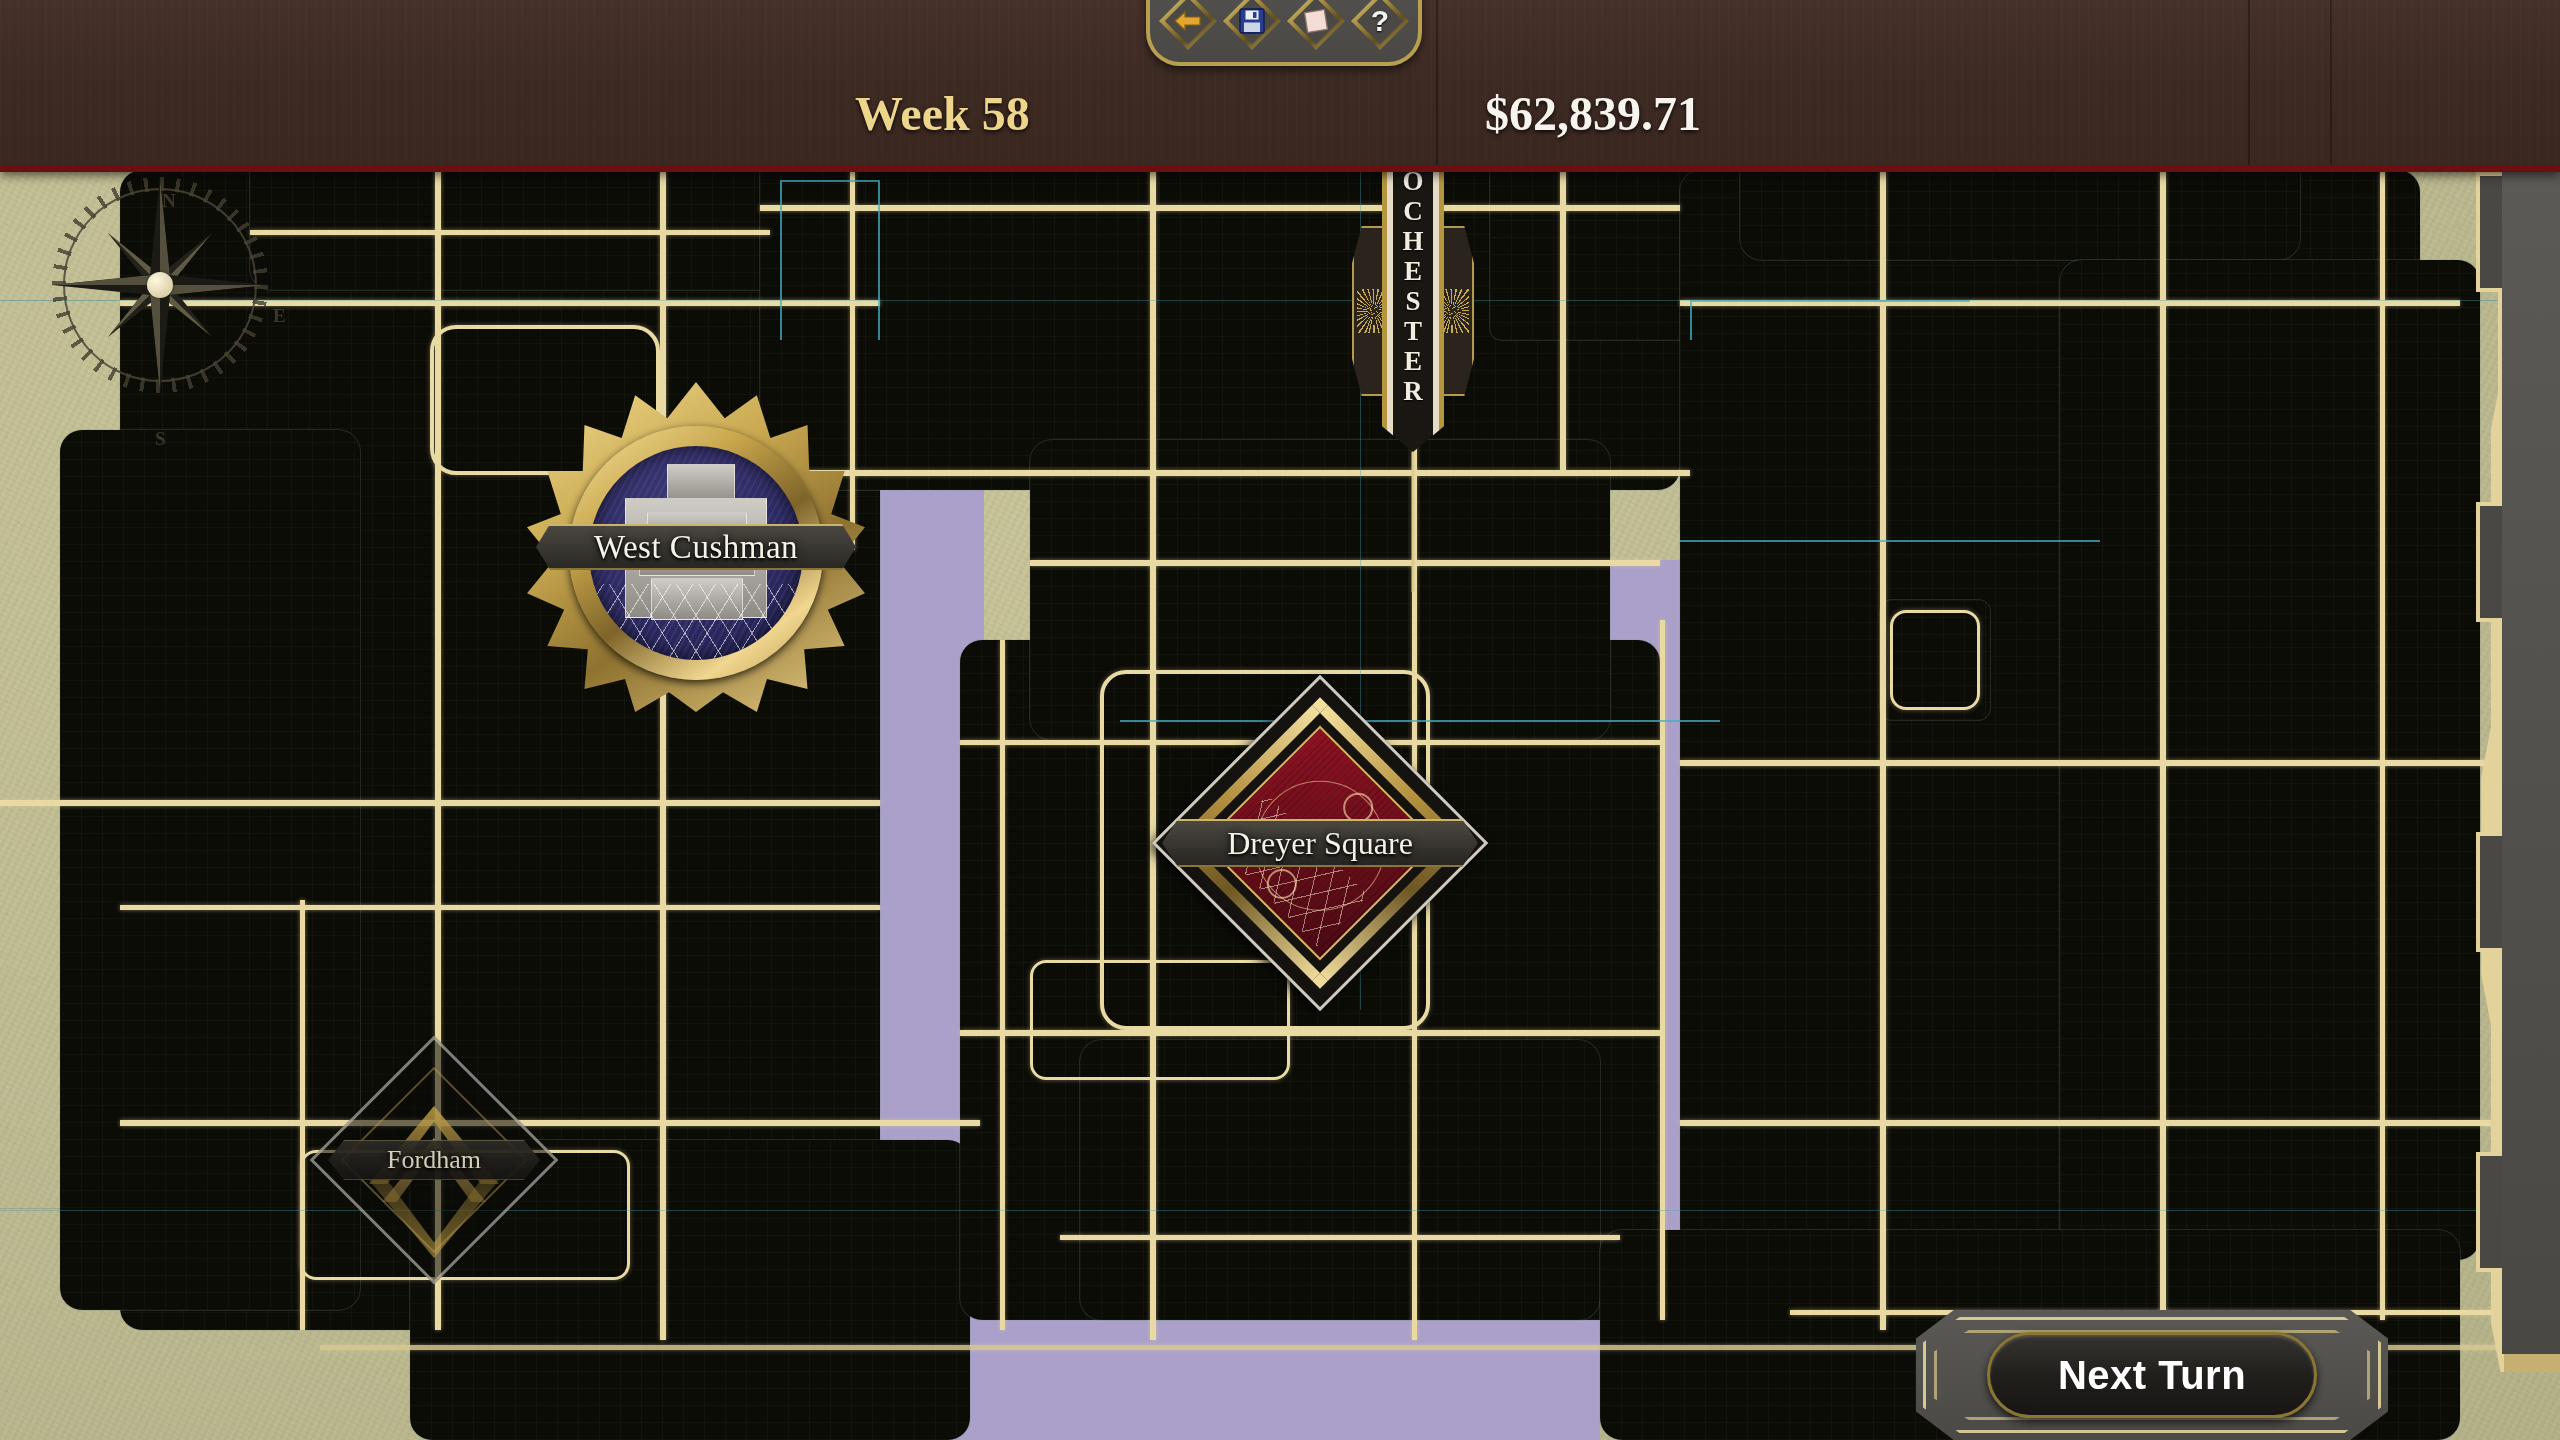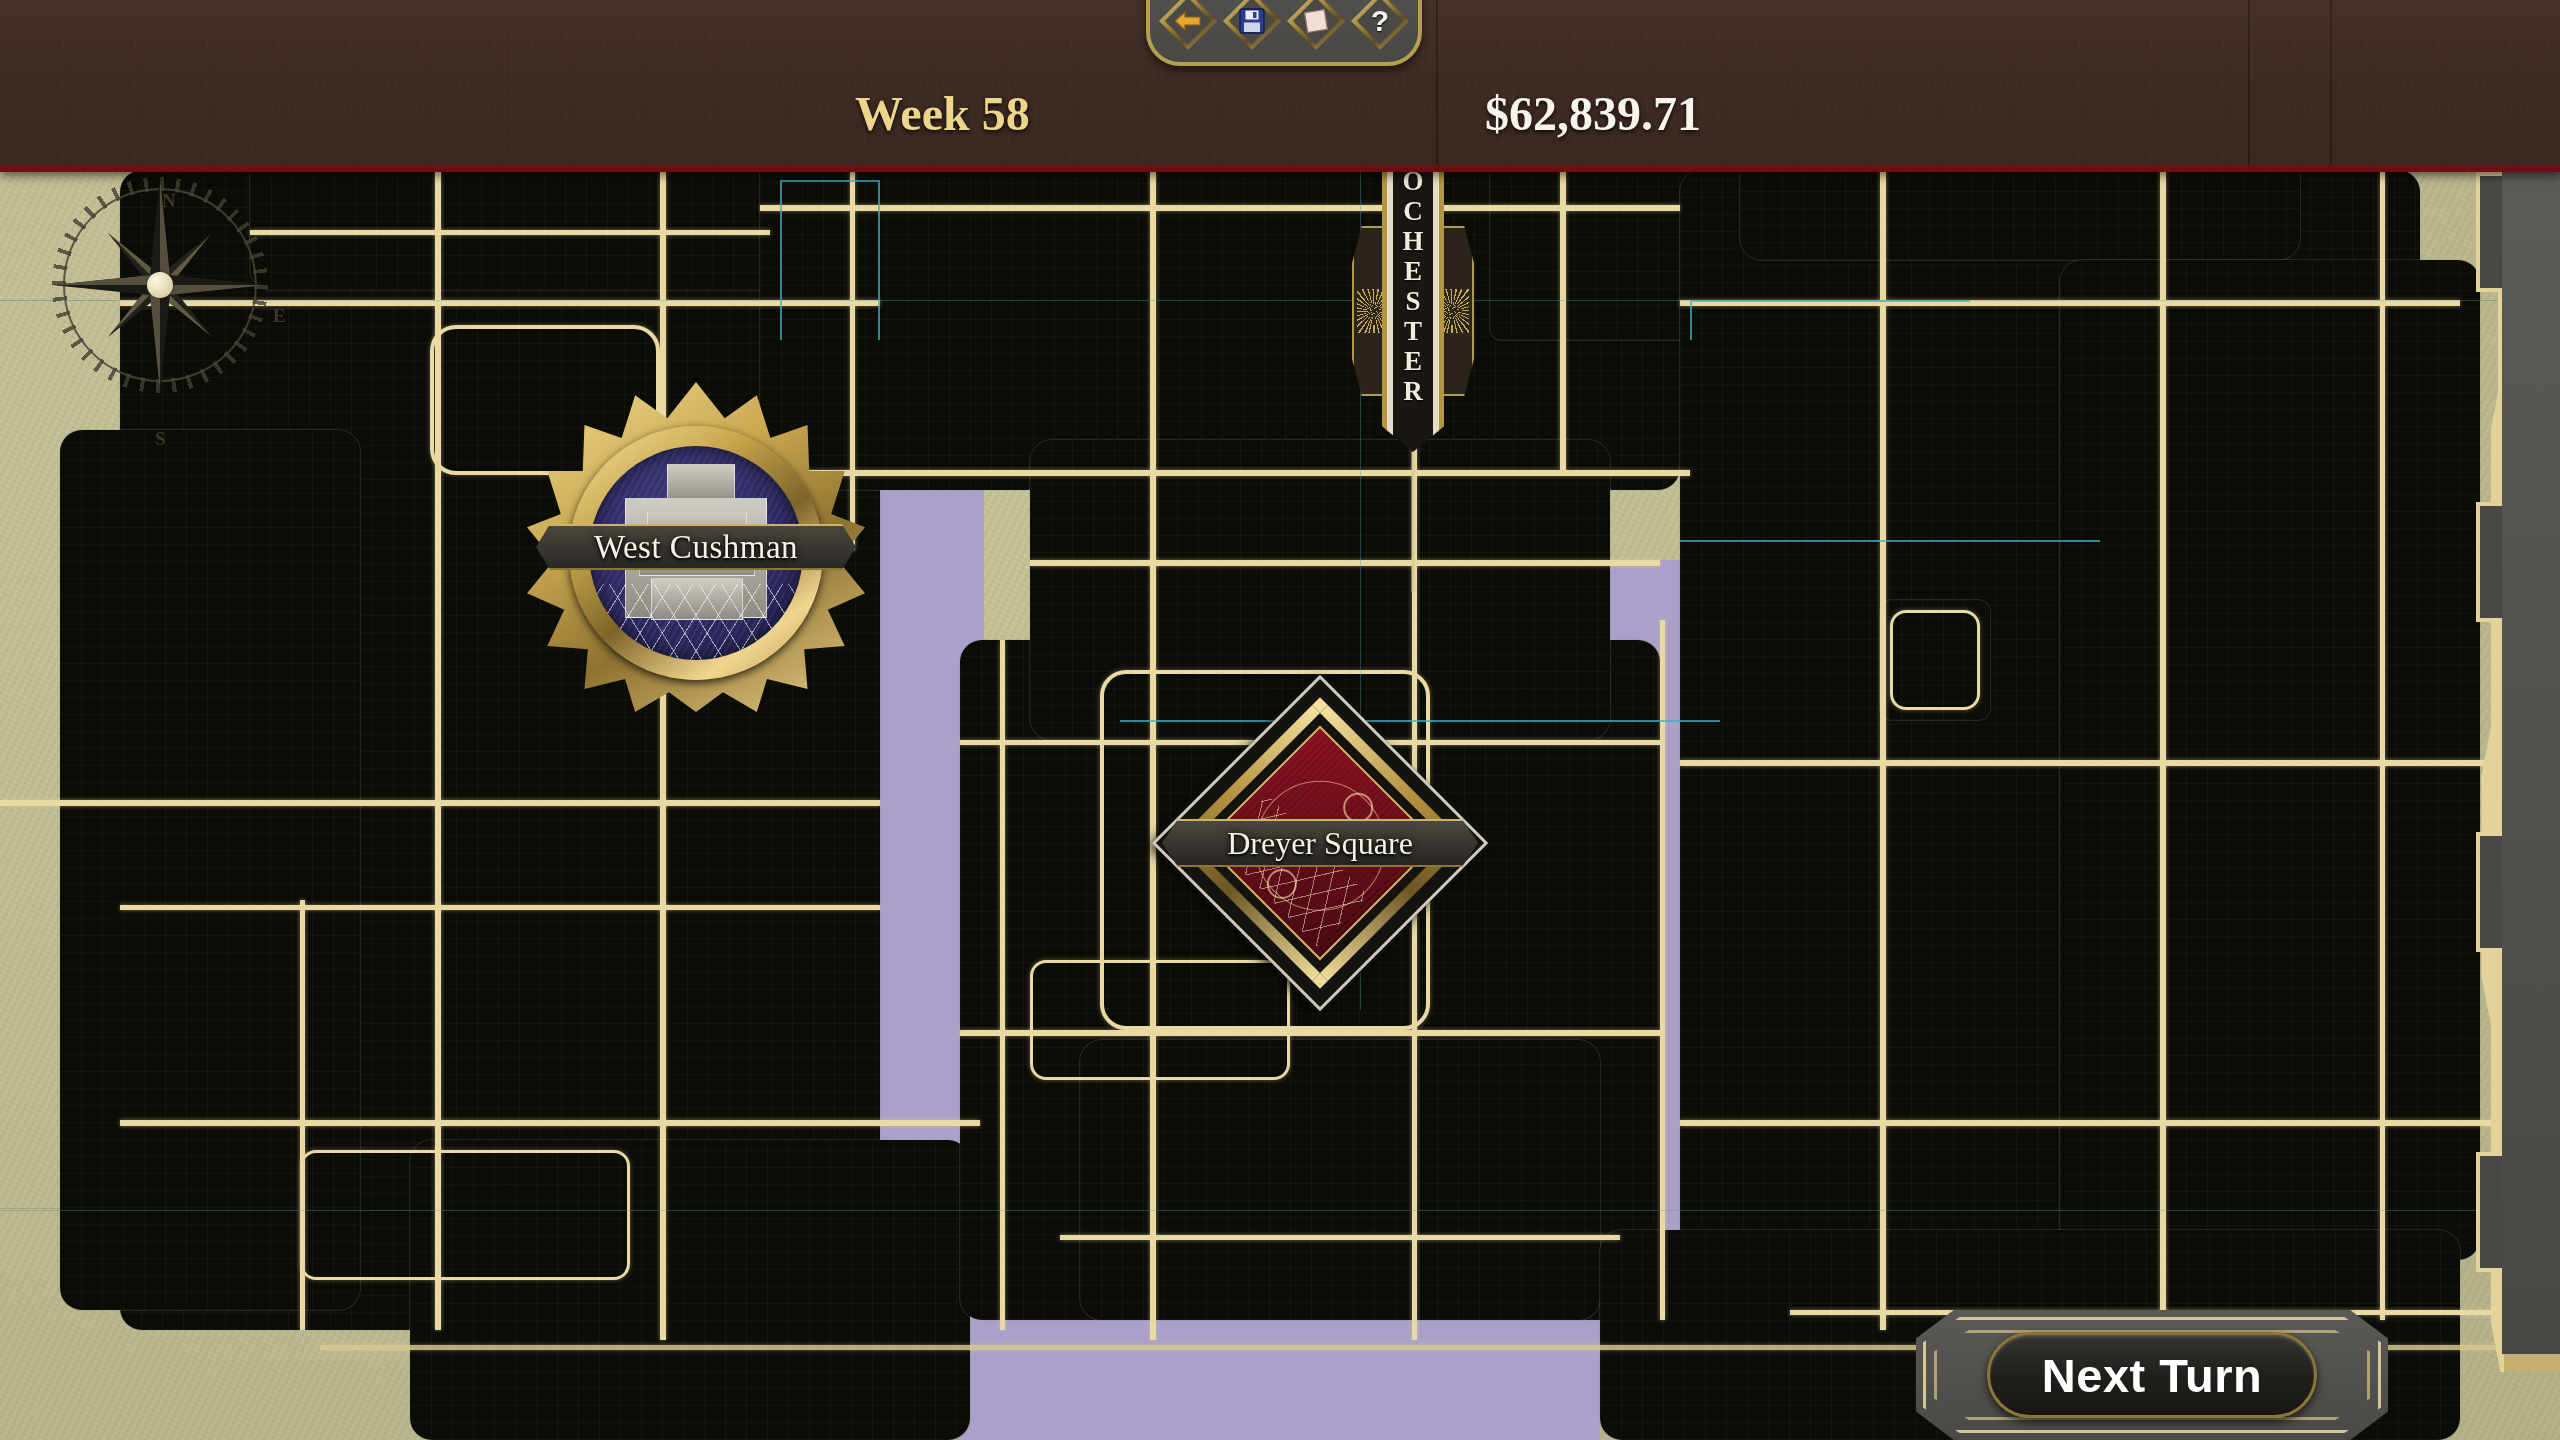--- a/index.html
+++ b/index.html
@@ -247,21 +247,21 @@
     opacity:.9; }
   #nextturn-panel .trim2{ position:absolute; inset:20px 18px; border:3px solid #cdbd84;
     clip-path:polygon(8% 0,92% 0,100% 24%,100% 76%,92% 100%,8% 100%,0 76%,0 24%);
     opacity:.75; }
   #next-turn-btn{
     position:absolute; left:50%; top:50%; transform:translate(-50%,-50%);
     width:330px; height:86px; border-radius:43px;
     background:linear-gradient(180deg,#35332f 0%,#201f1c 50%,#171614 100%);
     border:3px solid #8a7633;
     display:flex; align-items:center; justify-content:center;
-    color:#ffffff; font-family:"Liberation Sans",sans-serif; font-weight:700; font-size:47px;
+    color:#ffffff; font-family:"Liberation Sans",sans-serif; font-weight:700; font-size:40px;
     letter-spacing:.5px; cursor:pointer;
     box-shadow:inset 0 2px 3px rgba(255,255,255,.16), 0 4px 9px rgba(0,0,0,.7);
   }
 </style>
 </head>
 <body>
 
 <div id="game">
 
   <div id="map">
@@ -428,20 +428,36 @@
         <div class="dot" style="left:68px;top:14px;"></div>
         <div class="dot" style="left:68px;top:122px;"></div>
         <div class="web"></div>
       </div>
       <div class="mk-banner">
         <span>Dreyer Square</span>
       </div>
     </div>
 
 
+    <div class="marker" id="mk-fordham">
+      <div class="d-out"></div>
+      <div class="d-in"></div>
+      <div class="chev" style="top:96px;width:130px;height:78px;border:0;left:50%;
+           background:linear-gradient(180deg,rgba(205,169,73,.78),rgba(120,98,40,.6));
+           clip-path:polygon(50% 0,100% 100%,86% 100%,50% 20%,14% 100%,0 100%);"></div>
+      <div class="chev" style="top:128px;width:104px;height:64px;border:0;left:50%;
+           background:linear-gradient(180deg,rgba(224,197,120,.6),rgba(140,116,48,.5));
+           clip-path:polygon(50% 0,100% 100%,86% 100%,50% 20%,14% 100%,0 100%);"></div>
+      <div class="chev" style="top:170px;width:130px;height:78px;border:0;left:50%;transform:translateX(-50%) rotate(180deg);
+           background:linear-gradient(180deg,rgba(205,169,73,.55),rgba(120,98,40,.42));
+           clip-path:polygon(50% 0,100% 100%,86% 100%,50% 20%,14% 100%,0 100%);"></div>
+      <div class="mk-banner">
+        <span>Fordham</span>
+      </div>
+    </div>
   </div>
 
   <div id="rightdeco">
     <div class="plate"></div>
     <div class="inner"></div>
     <div class="notch" style="top:40px;"></div>
     <div class="notch" style="top:370px;"></div>
     <div class="notch" style="top:700px;"></div>
     <div class="notch" style="top:1020px;"></div>
   </div>

